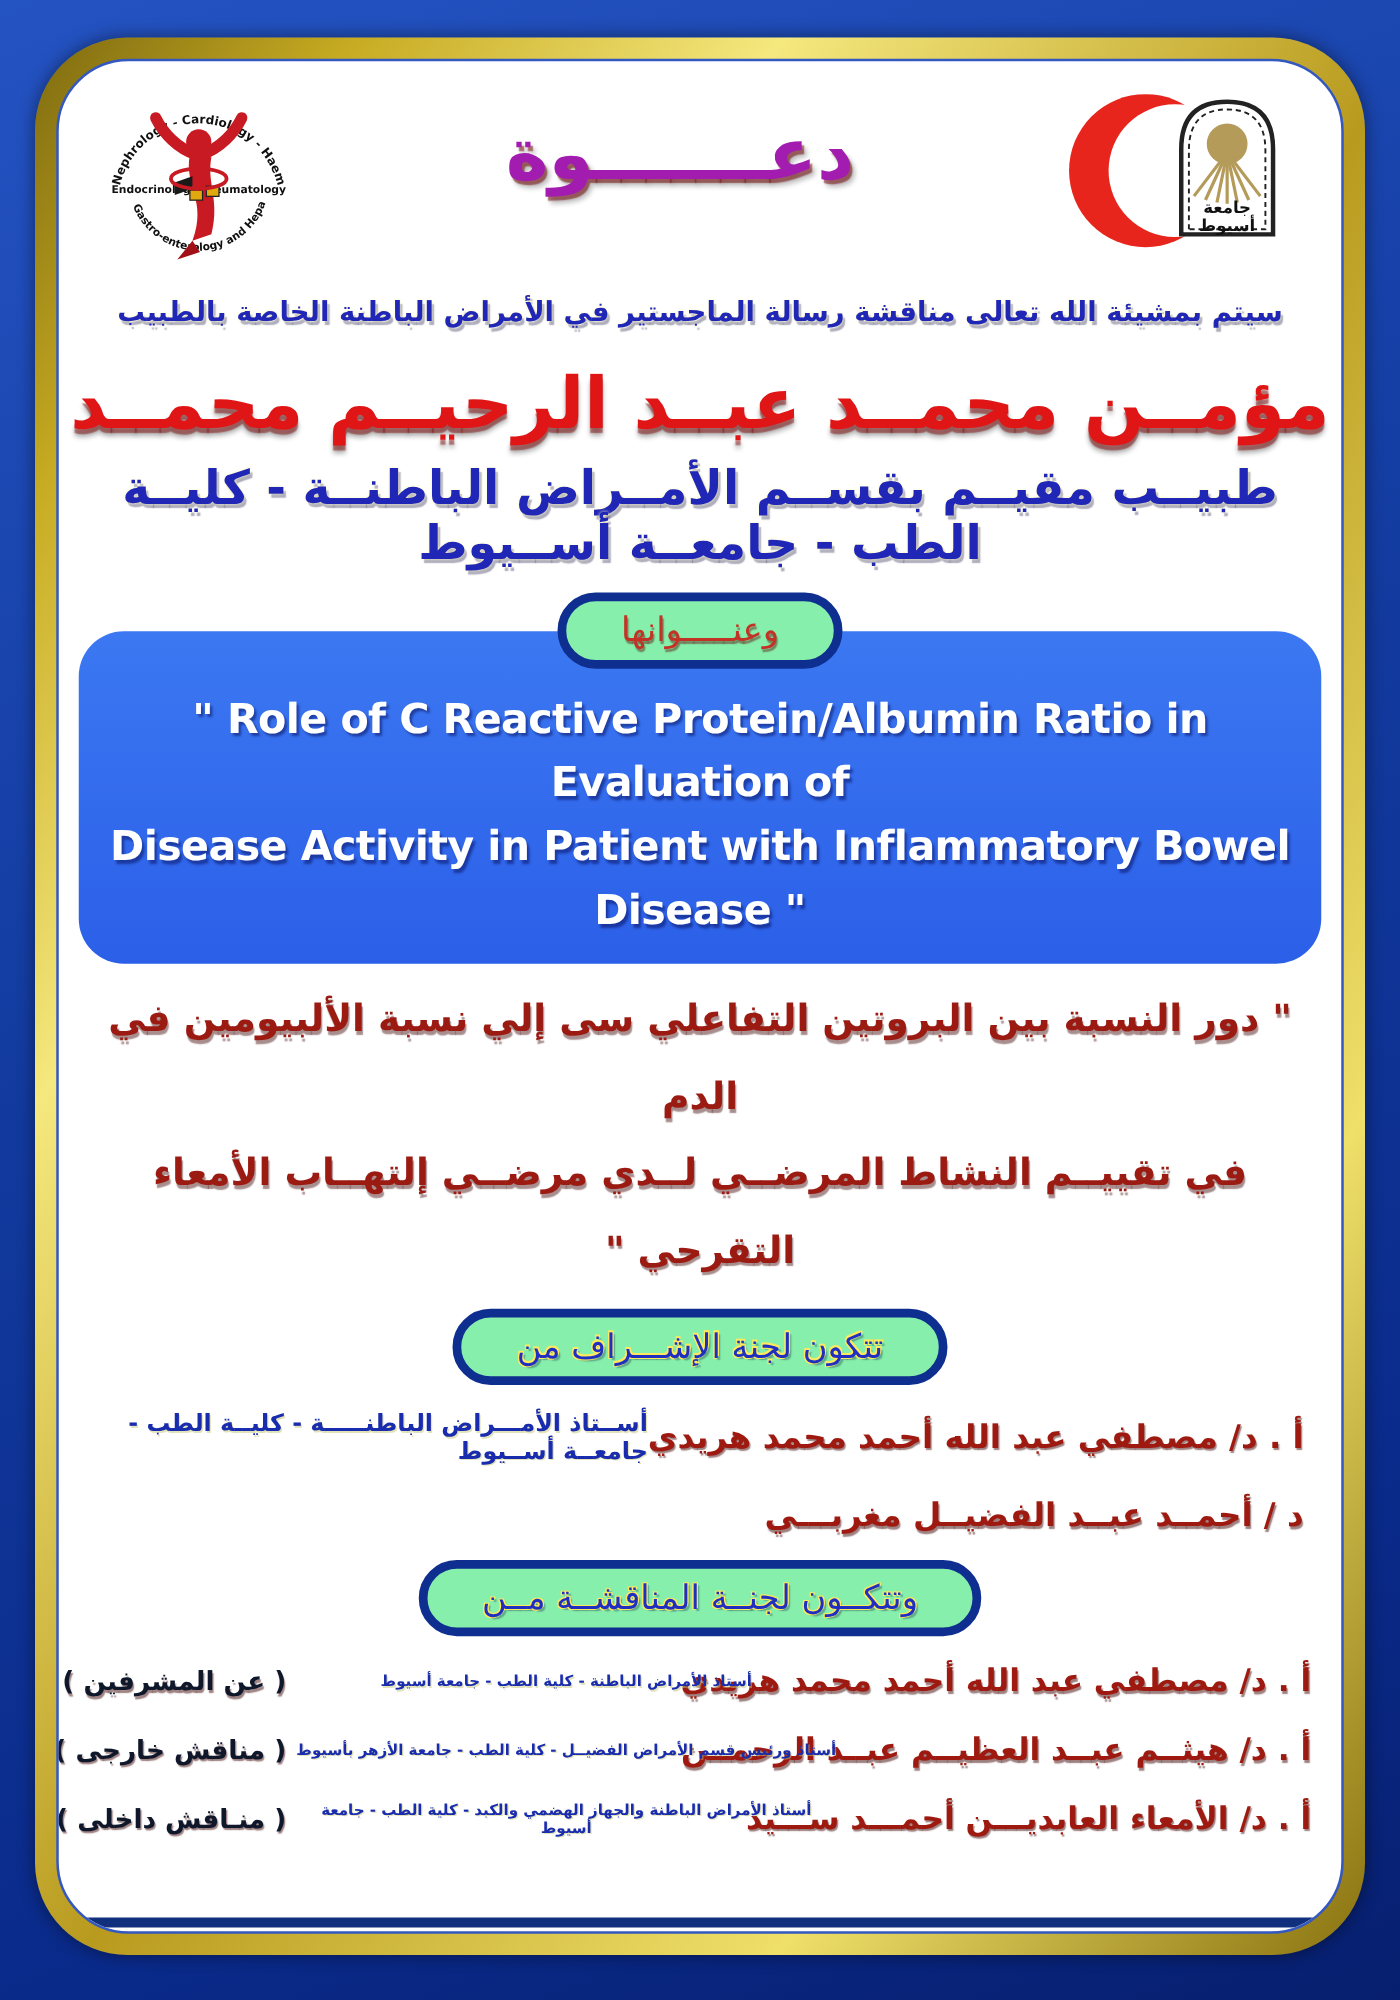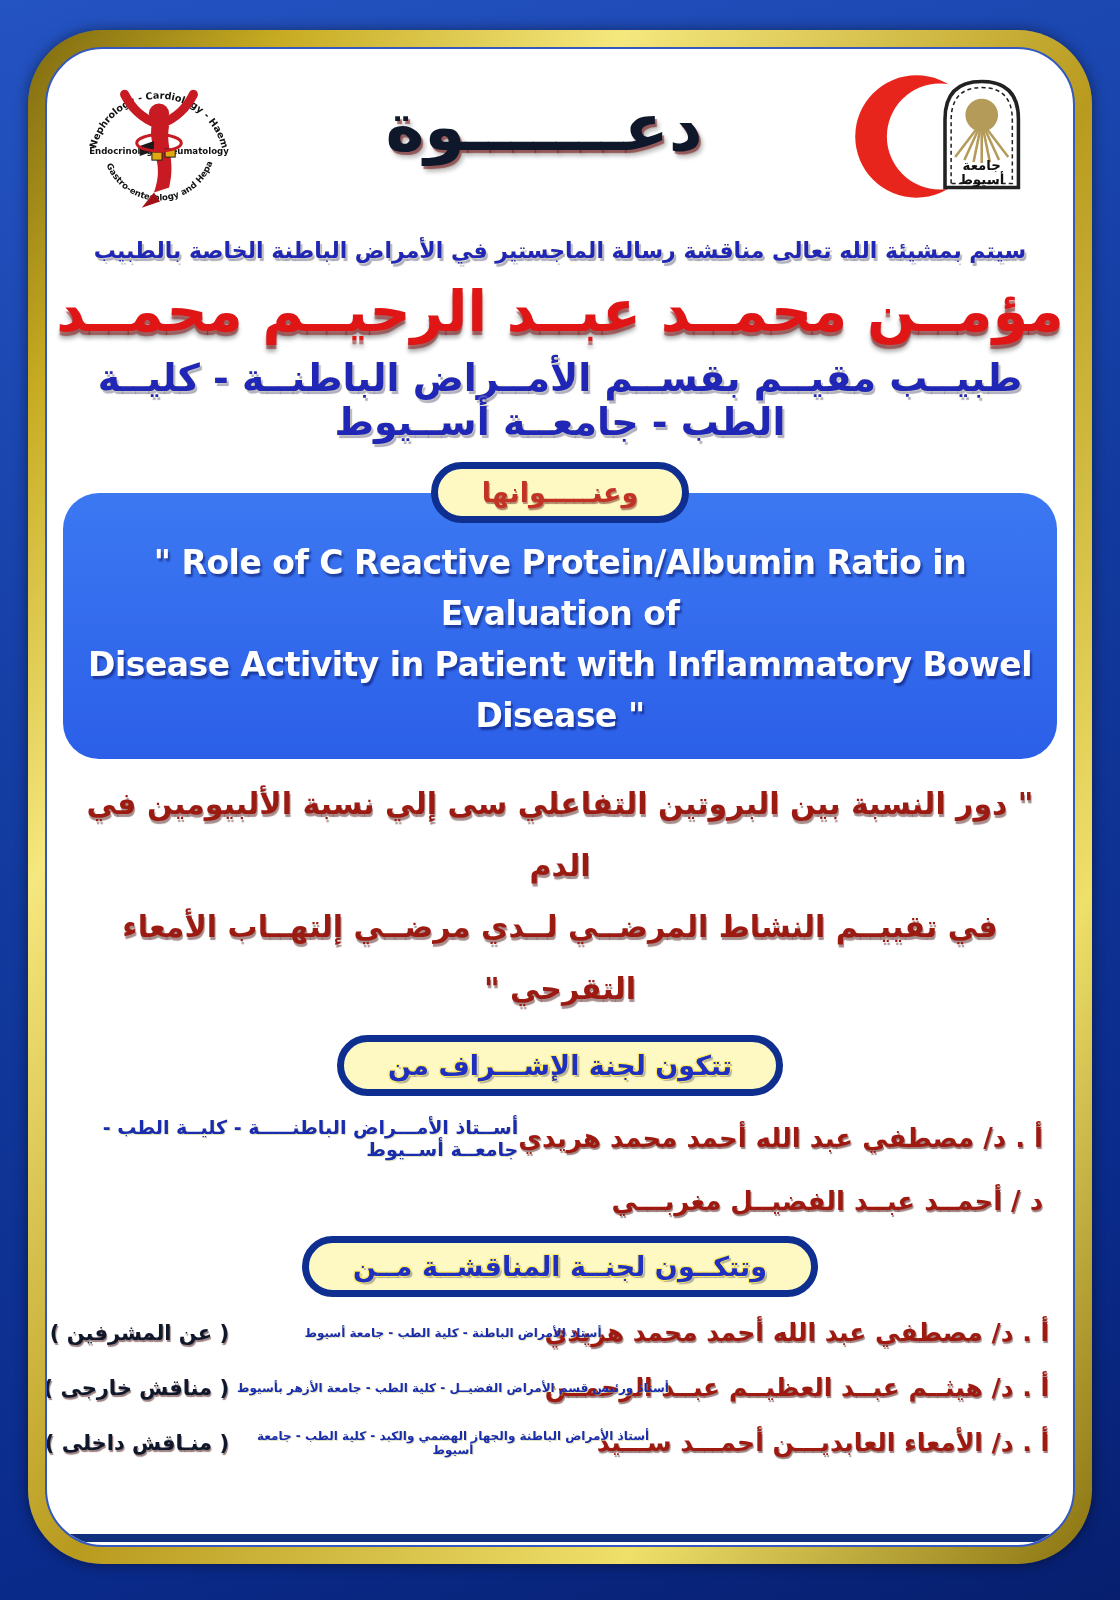--- a/index.html
+++ b/index.html
@@ -17,40 +17,40 @@
   }
   .card {
     position:absolute; inset:17px; border-radius:58px; background:#ffffff;
     border:2px solid #3358c0;
     display:flex; flex-direction:column; overflow:hidden;
   }
   
   .header-row { display:flex; justify-content:space-between; align-items:flex-start; padding:14px 26px 0 26px; }
   .invite-title {
     flex:1; text-align:center; margin-top:26px;
-    font-size:66px; font-weight:bold; color:#0f172a;
+    font-size:58px; font-weight:bold; color:#a21caf;
     text-shadow:2px 3px 1px rgba(110,0,0,.55), 4px 6px 4px rgba(0,0,0,.25);
   }
   
   .ar { direction:rtl; text-align:center; font-weight:bold; }
   .intro-line {
     font-size:22px; color:#2026b5; padding:2px 30px; line-height:1.3;
     text-shadow:0 0 3px #fdf7c8, 2px 3px 1px rgba(10,10,60,.35);
   }
   .candidate-name {
-    font-size:57px; color:#e01616; margin-top:10px;
+    font-size:57px; color:#e01616; margin-top:22px;
     text-shadow:0 4px 1px rgba(120,0,0,.5), 0 7px 4px rgba(0,0,0,.3);
   }
   .candidate-pos {
     font-size:38px; color:#2026b5; margin-top:12px;
     text-shadow:0 0 3px #fdf7c8, 2px 3px 1px rgba(10,10,60,.35);
   }
   .pill {
-    align-self:center; background:#fef9c3; border:7px solid #0e2f90; border-radius:46px;
-    padding:8px 44px; font-weight:bold; direction:rtl; text-align:left;
+    align-self:center; background:#86efac; border:7px solid #0e2f90; border-radius:46px;
+    padding:8px 44px; font-weight:normal; direction:rtl; text-align:left;
   }
   .pill-red { color:#c23325; font-size:27px; text-shadow:1px 2px 1px rgba(90,0,0,.45);
     margin-top:18px; margin-bottom:-30px; position:relative; z-index:5; }
   .pill-blue { color:#1f2fc0; font-size:27px;
     text-shadow:-1px -1px 0 #ffe95e, 1px -1px 0 #ffe95e, -1px 1px 0 #ffe95e, 2px 2px 1px rgba(10,10,60,.3); }
   .en-box {
     margin:0 16px; border-radius:36px; padding:44px 10px 18px 10px;
     background:linear-gradient(180deg,#3c78f2 0%, #2b5fe8 100%);
     text-align:center; color:#fff; font-weight:bold; font-size:33px; line-height:1.55;
     letter-spacing:-0.5px; text-shadow:2px 3px 2px rgba(0,0,70,.45);

